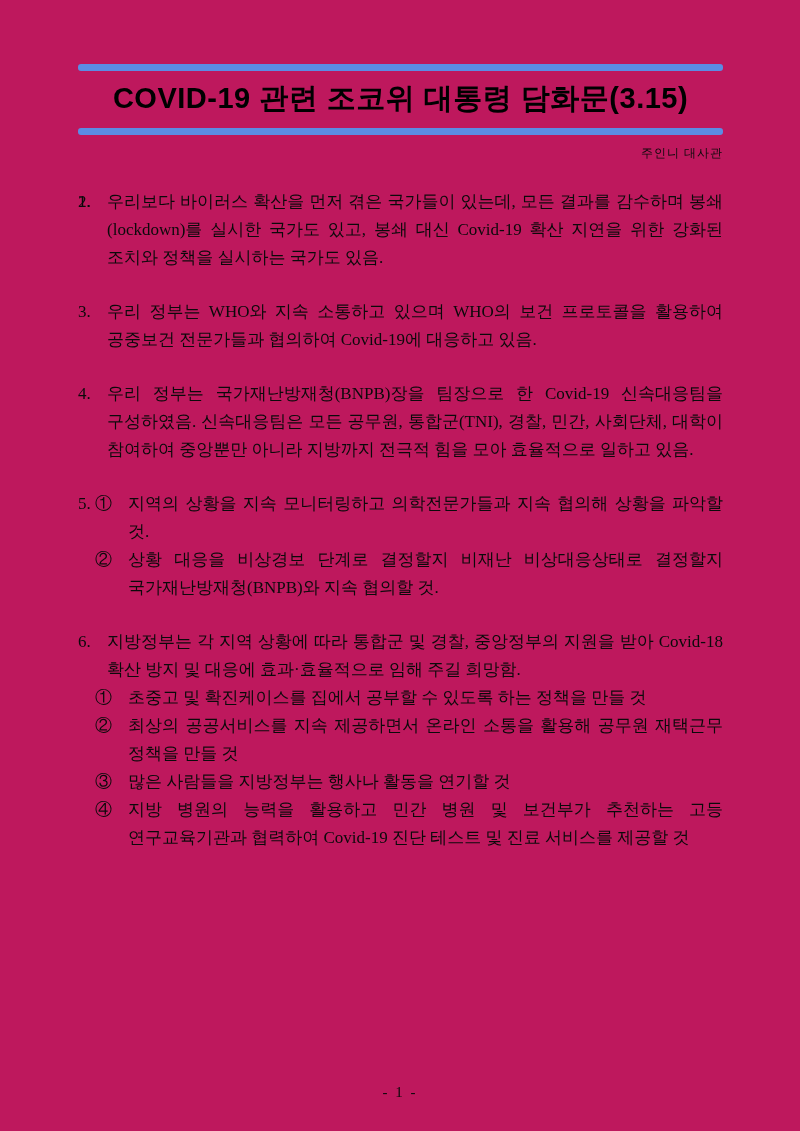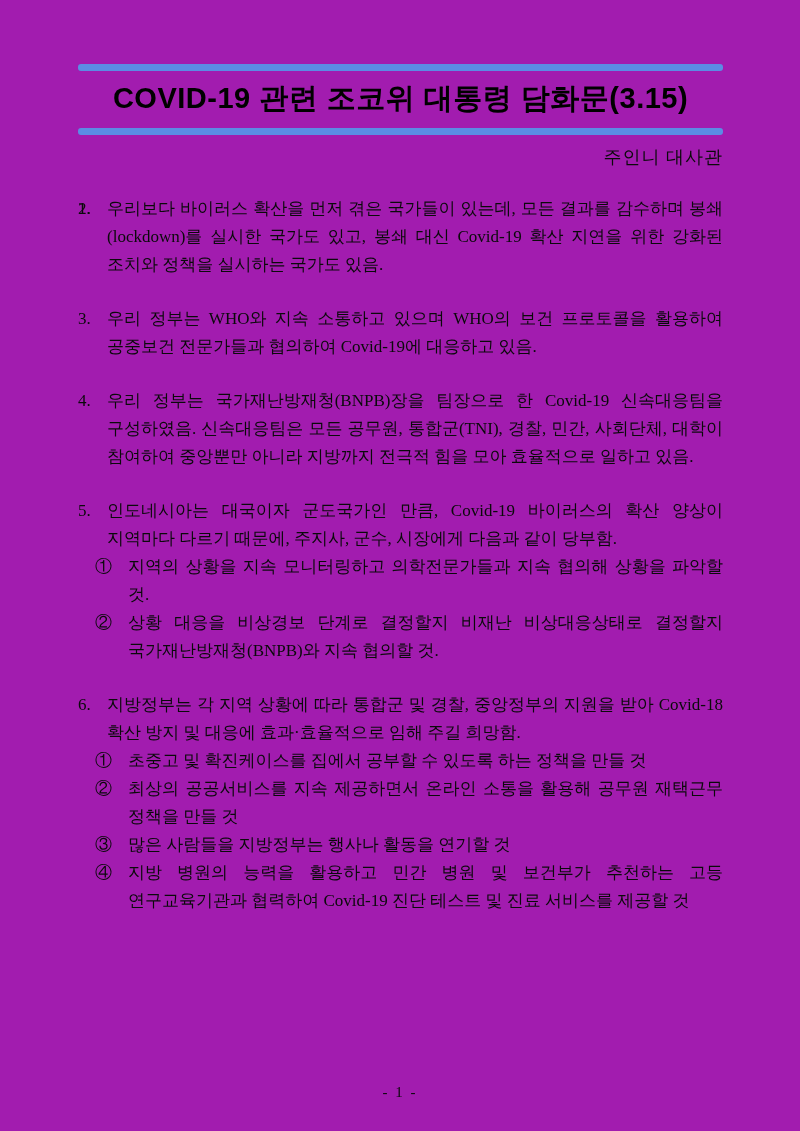--- a/index.html
+++ b/index.html
@@ -6,42 +6,42 @@
   * { margin: 0; padding: 0; box-sizing: border-box; }
   html, body { background: #ffffff; }
   body {
     width: 800px; height: 1131px;
     font-family: "Liberation Serif", "DejaVu Serif", serif;
     color: var(--ink);
   }
   .page {
     position: relative;
     width: 800px; height: 1131px;
-    background: #a21caf;
+    background: #be185d;
     padding: 64px 77px 0 78px;
   }
   
   .rule {
     height: 7px;
     background: var(--accent);
     border-radius: 3px;
   }
   .doc-title {
     font-family: "Liberation Sans", "DejaVu Sans", sans-serif;
     font-weight: bold;
     font-size: 29px;
     letter-spacing: 0.5px;
     text-align: center;
     color: #000;
     padding: 8px 0 9px 0;
     white-space: nowrap;
   }
   .byline {
     text-align: right;
-    font-size: 18px;
+    font-size: 12px;
     margin-top: 10px;
     letter-spacing: 1px;
   }
   
   .content {
     margin-top: 21px;
     font-size: 17px;
     line-height: 28px;
     text-align: justify;
     word-break: keep-all;
@@ -103,21 +103,20 @@
       <span>우리 정부는 WHO와 지속 소통하고 있으며 WHO의 보건 프로토콜을 활용하여 공중보건 전문가들과 협의하여 Covid-19에 대응하고 있음.</span>
     </div>
 
     <div class="item">
       <span class="num">4.</span>
       <span>우리 정부는 국가재난방재청(BNPB)장을 팀장으로 한 Covid-19 신속대응팀을 구성하였음. 신속대응팀은 모든 공무원, 통합군(TNI), 경찰, 민간, 사회단체, 대학이 참여하여 중앙뿐만 아니라 지방까지 전극적 힘을 모아 효율적으로 일하고 있음.</span>
     </div>
 
     <div class="item">
       <span class="num">5.</span>
-      <div>인도네시아는 대국이자 군도국가인 만큼, Covid-19 바이러스의 확산 양상이 지역마다 다르기 때문에, 주지사, 군수, 시장에게 다음과 같이 당부함.</div>
       <div class="sub">
         <span class="num">①</span>
         <span>지역의 상황을 지속 모니터링하고 의학전문가들과 지속 협의해 상황을 파악할 것.</span>
       </div>
       <div class="sub">
         <span class="num">②</span>
         <span>상황 대응을 비상경보 단계로 결정할지 비재난 비상대응상태로 결정할지 국가재난방재청(BNPB)와 지속 협의할 것.</span>
       </div>
     </div>
 

